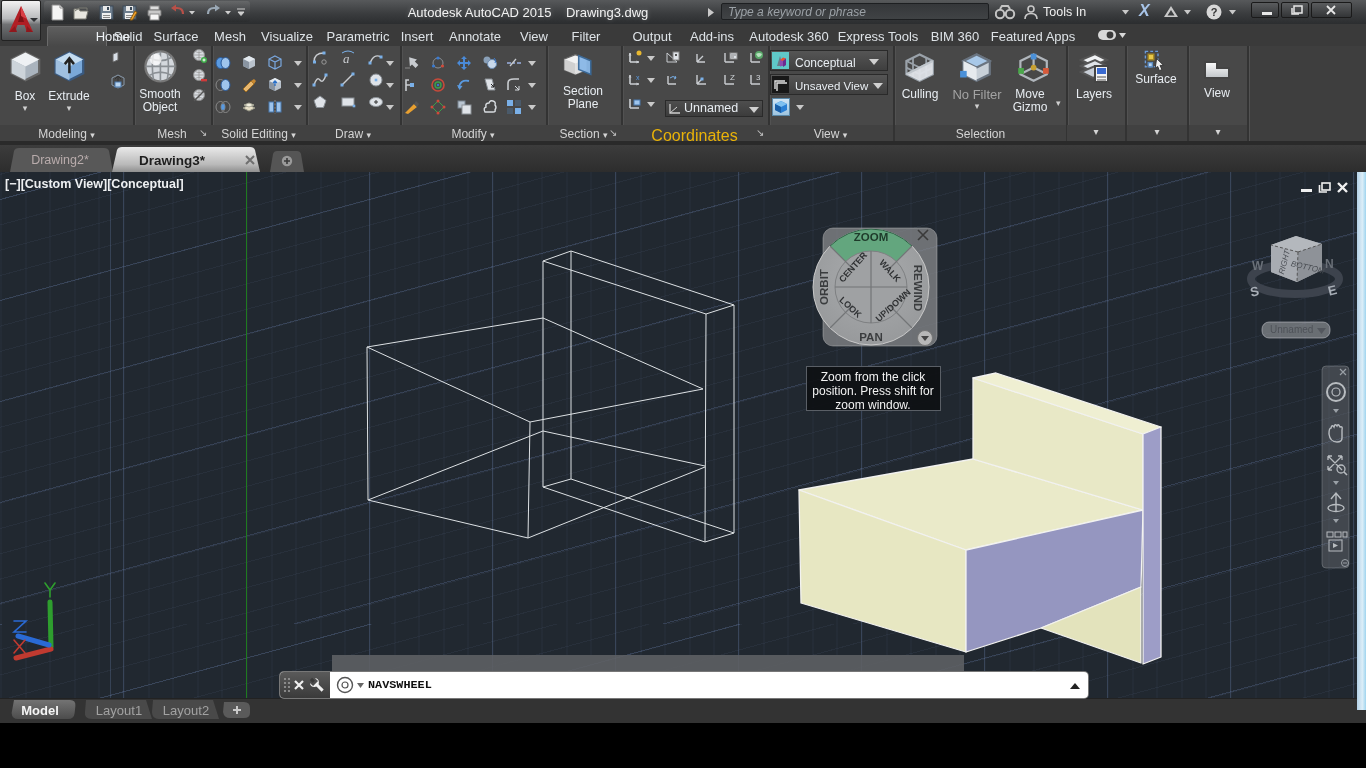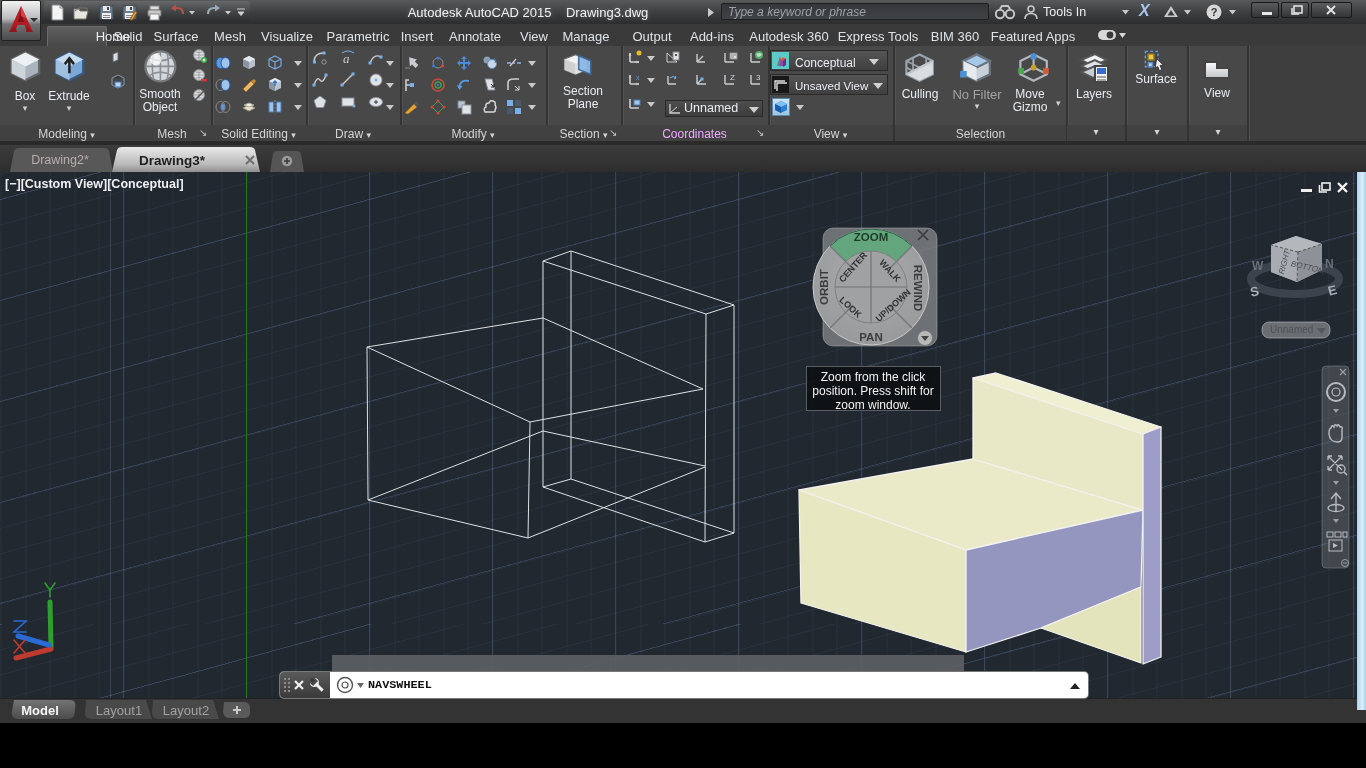--- a/index.html
+++ b/index.html
@@ -118,21 +118,21 @@
 <div class="abs" style="left:47px;top:26px;width:60px;height:20px;background:linear-gradient(#5e5e5e,#484848);border:1px solid #6a6a6a;border-bottom:none;border-radius:2px 2px 0 0;"></div>
 <div class="tx" style="left:77px;top:29px;transform:translateX(-50%);font-size:13px;color:#eef2f6;z-index:2;margin-left:36px;">Home</div>
 <div class="tx" style="left:128px;top:29px;transform:translateX(-50%);font-size:13px;color:#dde2e6;z-index:2;">Solid</div>
 <div class="tx" style="left:176px;top:29px;transform:translateX(-50%);font-size:13px;color:#dde2e6;z-index:2;">Surface</div>
 <div class="tx" style="left:230px;top:29px;transform:translateX(-50%);font-size:13px;color:#dde2e6;z-index:2;">Mesh</div>
 <div class="tx" style="left:287px;top:29px;transform:translateX(-50%);font-size:13px;color:#dde2e6;z-index:2;">Visualize</div>
 <div class="tx" style="left:358px;top:29px;transform:translateX(-50%);font-size:13px;color:#dde2e6;z-index:2;">Parametric</div>
 <div class="tx" style="left:417px;top:29px;transform:translateX(-50%);font-size:13px;color:#dde2e6;z-index:2;">Insert</div>
 <div class="tx" style="left:475px;top:29px;transform:translateX(-50%);font-size:13px;color:#dde2e6;z-index:2;">Annotate</div>
 <div class="tx" style="left:534px;top:29px;transform:translateX(-50%);font-size:13px;color:#dde2e6;z-index:2;">View</div>
-<div class="tx" style="left:586px;top:29px;transform:translateX(-50%);font-size:13px;color:#dde2e6;z-index:2;">Manage</div>
+<div class="tx" style="left:586px;top:29px;transform:translateX(-50%);font-size:13px;color:#dde2e6;z-index:2;">Filter</div>
 <div class="tx" style="left:652px;top:29px;transform:translateX(-50%);font-size:13px;color:#dde2e6;z-index:2;">Output</div>
 <div class="tx" style="left:712px;top:29px;transform:translateX(-50%);font-size:13px;color:#dde2e6;z-index:2;">Add-ins</div>
 <div class="tx" style="left:789px;top:29px;transform:translateX(-50%);font-size:13px;color:#dde2e6;z-index:2;">Autodesk 360</div>
 <div class="tx" style="left:878px;top:29px;transform:translateX(-50%);font-size:13px;color:#dde2e6;z-index:2;">Express Tools</div>
 <div class="tx" style="left:955px;top:29px;transform:translateX(-50%);font-size:13px;color:#dde2e6;z-index:2;">BIM 360</div>
 <div class="tx" style="left:1033px;top:29px;transform:translateX(-50%);font-size:13px;color:#dde2e6;z-index:2;">Featured Apps</div>
 <svg class="abs" style="left:1097px;top:28px;z-index:2" width="30" height="14">
       <rect x="1" y="2" width="18" height="10" rx="5" fill="#d8d8d8"></rect>
       <circle cx="13" cy="7" r="3.4" fill="#3a3a3a"></circle>
       <path d="M22 5 L29 5 L25.5 10 Z" fill="#d8d8d8"></path>
@@ -161,21 +161,21 @@
 <div class="abs" style="left:211px;top:125px;width:95px;height:16px;background:#414141;"></div>
 <div class="tx" style="left:258.5px;top:127px;transform:translateX(-50%);font-size:12px;color:#d4d4d4;">Solid Editing <span style="font-size:9px">▾</span></div>
 <div class="abs" style="left:306px;top:125px;width:94px;height:16px;background:#414141;"></div>
 <div class="tx" style="left:353.0px;top:127px;transform:translateX(-50%);font-size:12px;color:#d4d4d4;">Draw <span style="font-size:9px">▾</span></div>
 <div class="abs" style="left:400px;top:125px;width:146px;height:16px;background:#414141;"></div>
 <div class="tx" style="left:473.0px;top:127px;transform:translateX(-50%);font-size:12px;color:#d4d4d4;">Modify <span style="font-size:9px">▾</span></div>
 <div class="abs" style="left:546px;top:125px;width:75px;height:16px;background:#414141;"></div>
 <div class="tx" style="left:583.5px;top:127px;transform:translateX(-50%);font-size:12px;color:#d4d4d4;">Section <span style="font-size:9px">▾</span></div>
 <div class="tx" style="left:609px;top:127px;font-size:10px;color:#c0c0c0;">↘</div>
 <div class="abs" style="left:621px;top:125px;width:147px;height:16px;background:#414141;"></div>
-<div class="tx" style="left:694.5px;top:127px;transform:translateX(-50%);font-size:12px;color:#f0abfc;">Coordinates</div>
+<div class="tx" style="left:694.5px;top:127px;transform:translateX(-50%);font-size:16px;color:#eab308;">Coordinates</div>
 <div class="tx" style="left:756px;top:127px;font-size:10px;color:#c0c0c0;">↘</div>
 <div class="abs" style="left:768px;top:125px;width:125px;height:16px;background:#414141;"></div>
 <div class="tx" style="left:830.5px;top:127px;transform:translateX(-50%);font-size:12px;color:#d4d4d4;">View <span style="font-size:9px">▾</span></div>
 <div class="abs" style="left:895px;top:125px;width:171px;height:16px;background:#414141;"></div>
 <div class="tx" style="left:980.5px;top:127px;transform:translateX(-50%);font-size:12px;color:#d4d4d4;">Selection</div>
 <div class="abs" style="left:1067px;top:125px;width:58px;height:16px;background:#414141;"></div>
 <div class="tx" style="left:1096.0px;top:126px;transform:translateX(-50%);font-size:10px;color:#d4d4d4;">▾</div>
 <div class="abs" style="left:1127px;top:125px;width:60px;height:16px;background:#414141;"></div>
 <div class="tx" style="left:1157.0px;top:126px;transform:translateX(-50%);font-size:10px;color:#d4d4d4;">▾</div>
 <div class="abs" style="left:1189px;top:125px;width:58px;height:16px;background:#414141;"></div>

